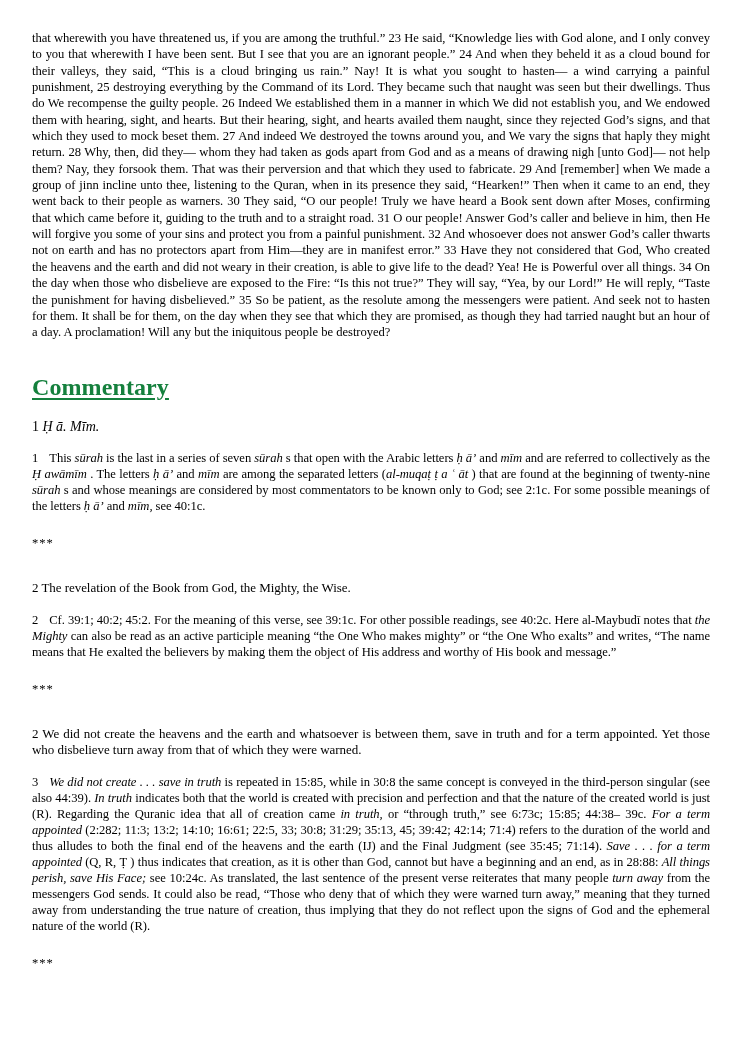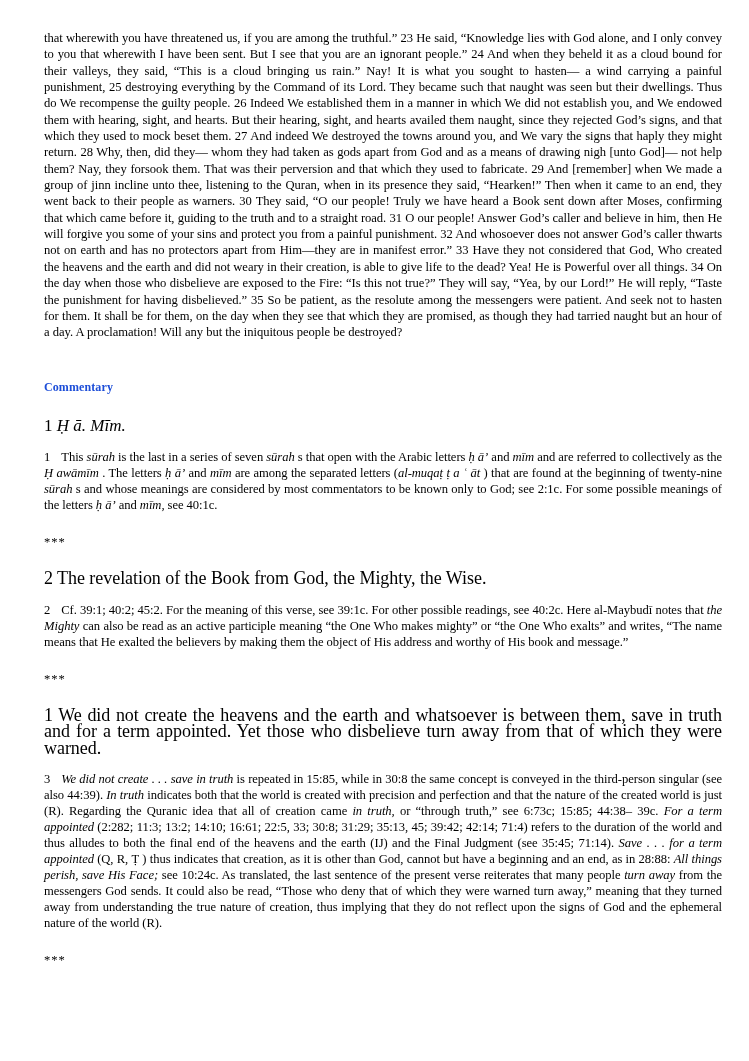--- a/index.html
+++ b/index.html
@@ -16,63 +16,64 @@
     position: relative;
     width: 749px;
     height: 1061px;
     margin: 0 auto;
     background: #ffffff;
     box-sizing: border-box;
     overflow: hidden;
   }
   .content {
     position: absolute;
-    left: 44px;
+    left: 32px;
     top: 30px;
     width: 678px;
   }
   p {
     margin: 0;
     padding: 0;
   }
   .verse-block {
     font-size: 12.6px;
     line-height: 16.35px;
     text-align: justify;
     text-justify: inter-word;
     letter-spacing: -0.05px;
     word-spacing: 0.1px;
   }
   .section-heading {
     display: inline-block;
-    color: #1d4ed8;
+    color: #15803d;
     font-weight: bold;
-    font-size: 12px;
+    font-size: 24px;
     line-height: 22px;
+    text-decoration: underline;
     text-underline-offset: 3px;
     margin-top: 35px;
     margin-bottom: 0;
     letter-spacing: 0.1px;
   }
   .heading-wrap {
     margin-top: 0;
     margin-bottom: 0;
   }
   .verse-line {
-    font-size: 17px;
+    font-size: 14px;
     line-height: 16.35px;
     text-align: left;
     margin-top: 20px;
   }
   .verse-quote {
-    font-size: 18px;
+    font-size: 13px;
     line-height: 16.35px;
     text-align: justify;
     text-justify: inter-word;
-    margin-top: 20px;
+    margin-top: 29px;
     letter-spacing: -0.05px;
   }
   .commentary-note {
     font-size: 12.6px;
     line-height: 16px;
     text-align: justify;
     text-justify: inter-word;
     margin-top: 15px;
     letter-spacing: -0.05px;
   }
@@ -107,21 +108,21 @@
     <p class="commentary-note"><span class="note-num">1</span><span><span>This </span><i>sūrah</i><span> is the last in a series of seven </span><i>sūrah</i><span> s that open with the Arabic letters </span><i>ḥ ā’</i><span> and </span><i>mīm</i><span> and are referred to collectively as the </span><i>Ḥ awāmīm</i><span> . The letters </span><i>ḥ ā’</i><span> and </span><i>mīm</i><span> are among the separated letters (</span><i>al-muqaṭ ṭ a ʿ āt</i><span> ) that are found at the beginning of twenty-nine </span><i>sūrah</i><span> s and whose meanings are considered by most commentators to be known only to God; see 2:1c. For some possible meanings of the letters </span><i>ḥ ā’</i><span> and </span><i>mīm,</i><span> see 40:1c.</span></span></p>
 
     <p class="asterisks">***</p>
 
     <p class="verse-quote">2 The revelation of the Book from God, the Mighty, the Wise.</p>
 
     <p class="commentary-note"><span class="note-num">2</span><span><span>Cf. 39:1; 40:2; 45:2. For the meaning of this verse, see 39:1c. For other possible readings, see 40:2c. Here al-Maybudī notes that </span><i>the Mighty</i><span> can also be read as an active participle meaning “the One Who makes mighty” or “the One Who exalts” and writes, “The name means that He exalted the believers by making them the object of His address and worthy of His book and message.”</span></span></p>
 
     <p class="asterisks">***</p>
 
-    <p class="verse-quote">1 We did not create the heavens and the earth and whatsoever is between them, save in truth and for a term appointed. Yet those who disbelieve turn away from that of which they were warned.</p>
+    <p class="verse-quote">2 We did not create the heavens and the earth and whatsoever is between them, save in truth and for a term appointed. Yet those who disbelieve turn away from that of which they were warned.</p>
 
     <p class="commentary-note"><span class="note-num">3</span><span><i>We did not create . . . save in truth</i><span> is repeated in 15:85, while in 30:8 the same concept is conveyed in the third-person singular (see also 44:39). </span><i>In truth</i><span> indicates both that the world is created with precision and perfection and that the nature of the created world is just (R). Regarding the Quranic idea that all of creation came </span><i>in truth,</i><span> or “through truth,” see 6:73c; 15:85; 44:38– 39c. </span><i>For a term appointed</i><span> (2:282; 11:3; 13:2; 14:10; 16:61; 22:5, 33; 30:8; 31:29; 35:13, 45; 39:42; 42:14; 71:4) refers to the duration of the world and thus alludes to both the final end of the heavens and the earth (IJ) and the Final Judgment (see 35:45; 71:14). </span><i>Save . . . for a term appointed</i><span> (Q, R, Ṭ ) thus indicates that creation, as it is other than God, cannot but have a beginning and an end, as in 28:88: </span><i>All things perish, save His Face;</i><span> see 10:24c. As translated, the last sentence of the present verse reiterates that many people </span><i>turn away</i><span> from the messengers God sends. It could also be read, “Those who deny that of which they were warned turn away,” meaning that they turned away from understanding the true nature of creation, thus implying that they do not reflect upon the signs of God and the ephemeral nature of the world (R).</span></span></p>
 
     <p class="asterisks">***</p>
 
 
   </div>
 </div>
 
 </body></html>

